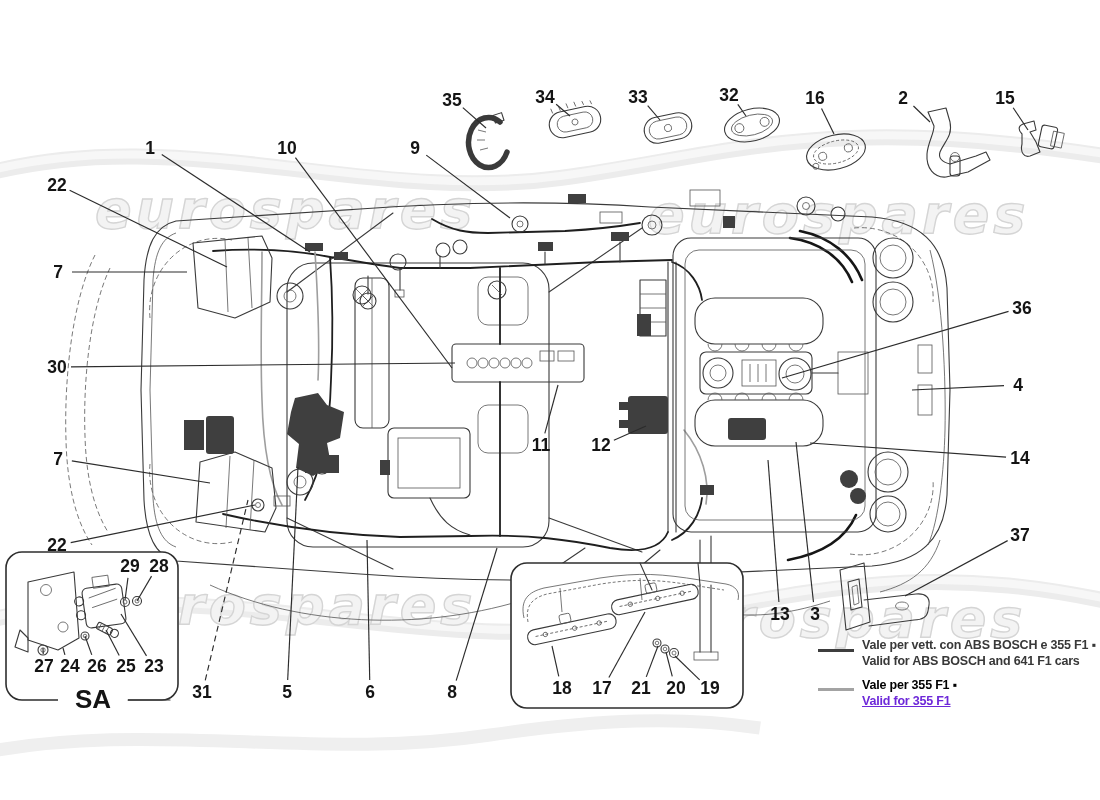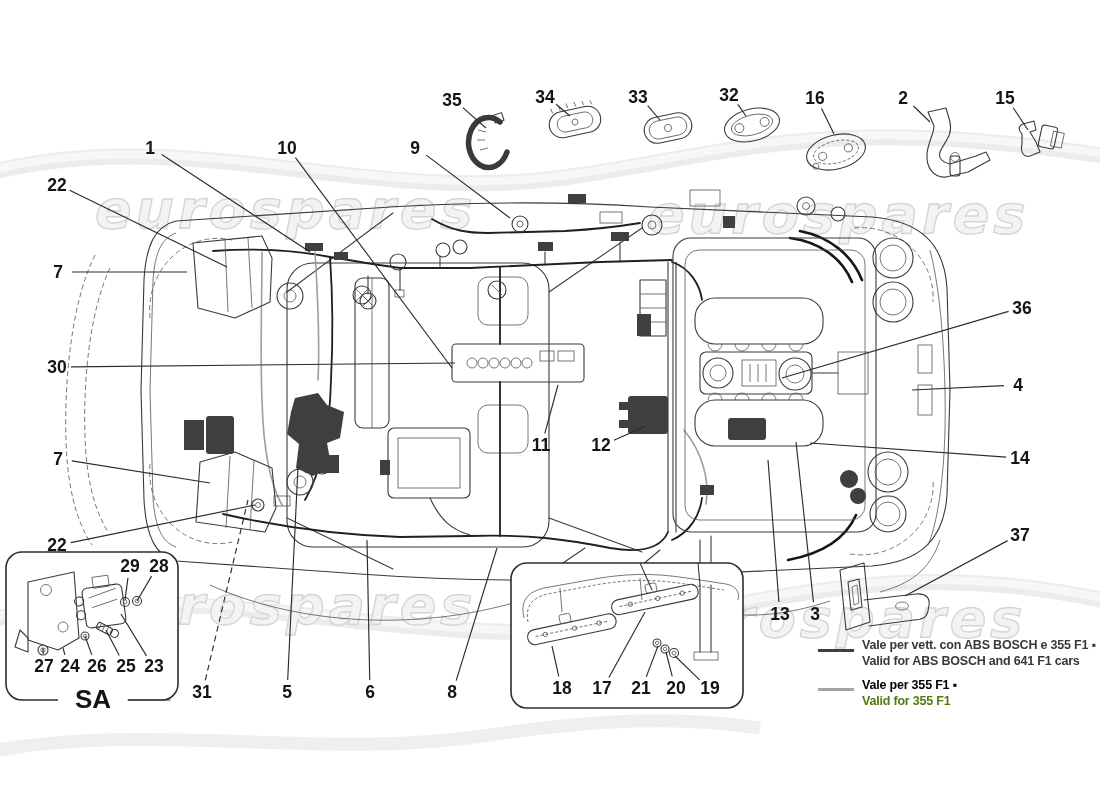--- a/index.html
+++ b/index.html
@@ -408,16 +408,16 @@
 
 <div id="legend">
   <div class="legend-item">
     <div class="lg-swatch" style="left: 818px; top: 649px; background: rgb(61, 61, 61);"></div>
     <div class="lg-text" style="left: 862px; top: 638px; color: rgb(56, 56, 56);">Vale per vett. con ABS BOSCH e 355 F1 ▪</div>
     <div class="lg-text" style="left: 862px; top: 654px; color: rgb(56, 56, 56);">Valid for ABS BOSCH and 641 F1 cars</div>
   </div>
   <div class="legend-item">
     <div class="lg-swatch" style="left: 818px; top: 688px; background: rgb(163, 163, 163);"></div>
     <div class="lg-text" style="left: 862px; top: 678px; color: #000000;">Vale per 355 F1 ▪</div>
-    <div class="lg-text" style="left: 862px; top: 694px; color: #4d7c0f;">Valid for 355 F1</div>
+    <div class="lg-text" style="left: 862px; top: 694px; color: #6d28d9; text-decoration: underline;">Valid for 355 F1</div>
   </div>
 </div>
 </div>
 
 </body></html>

